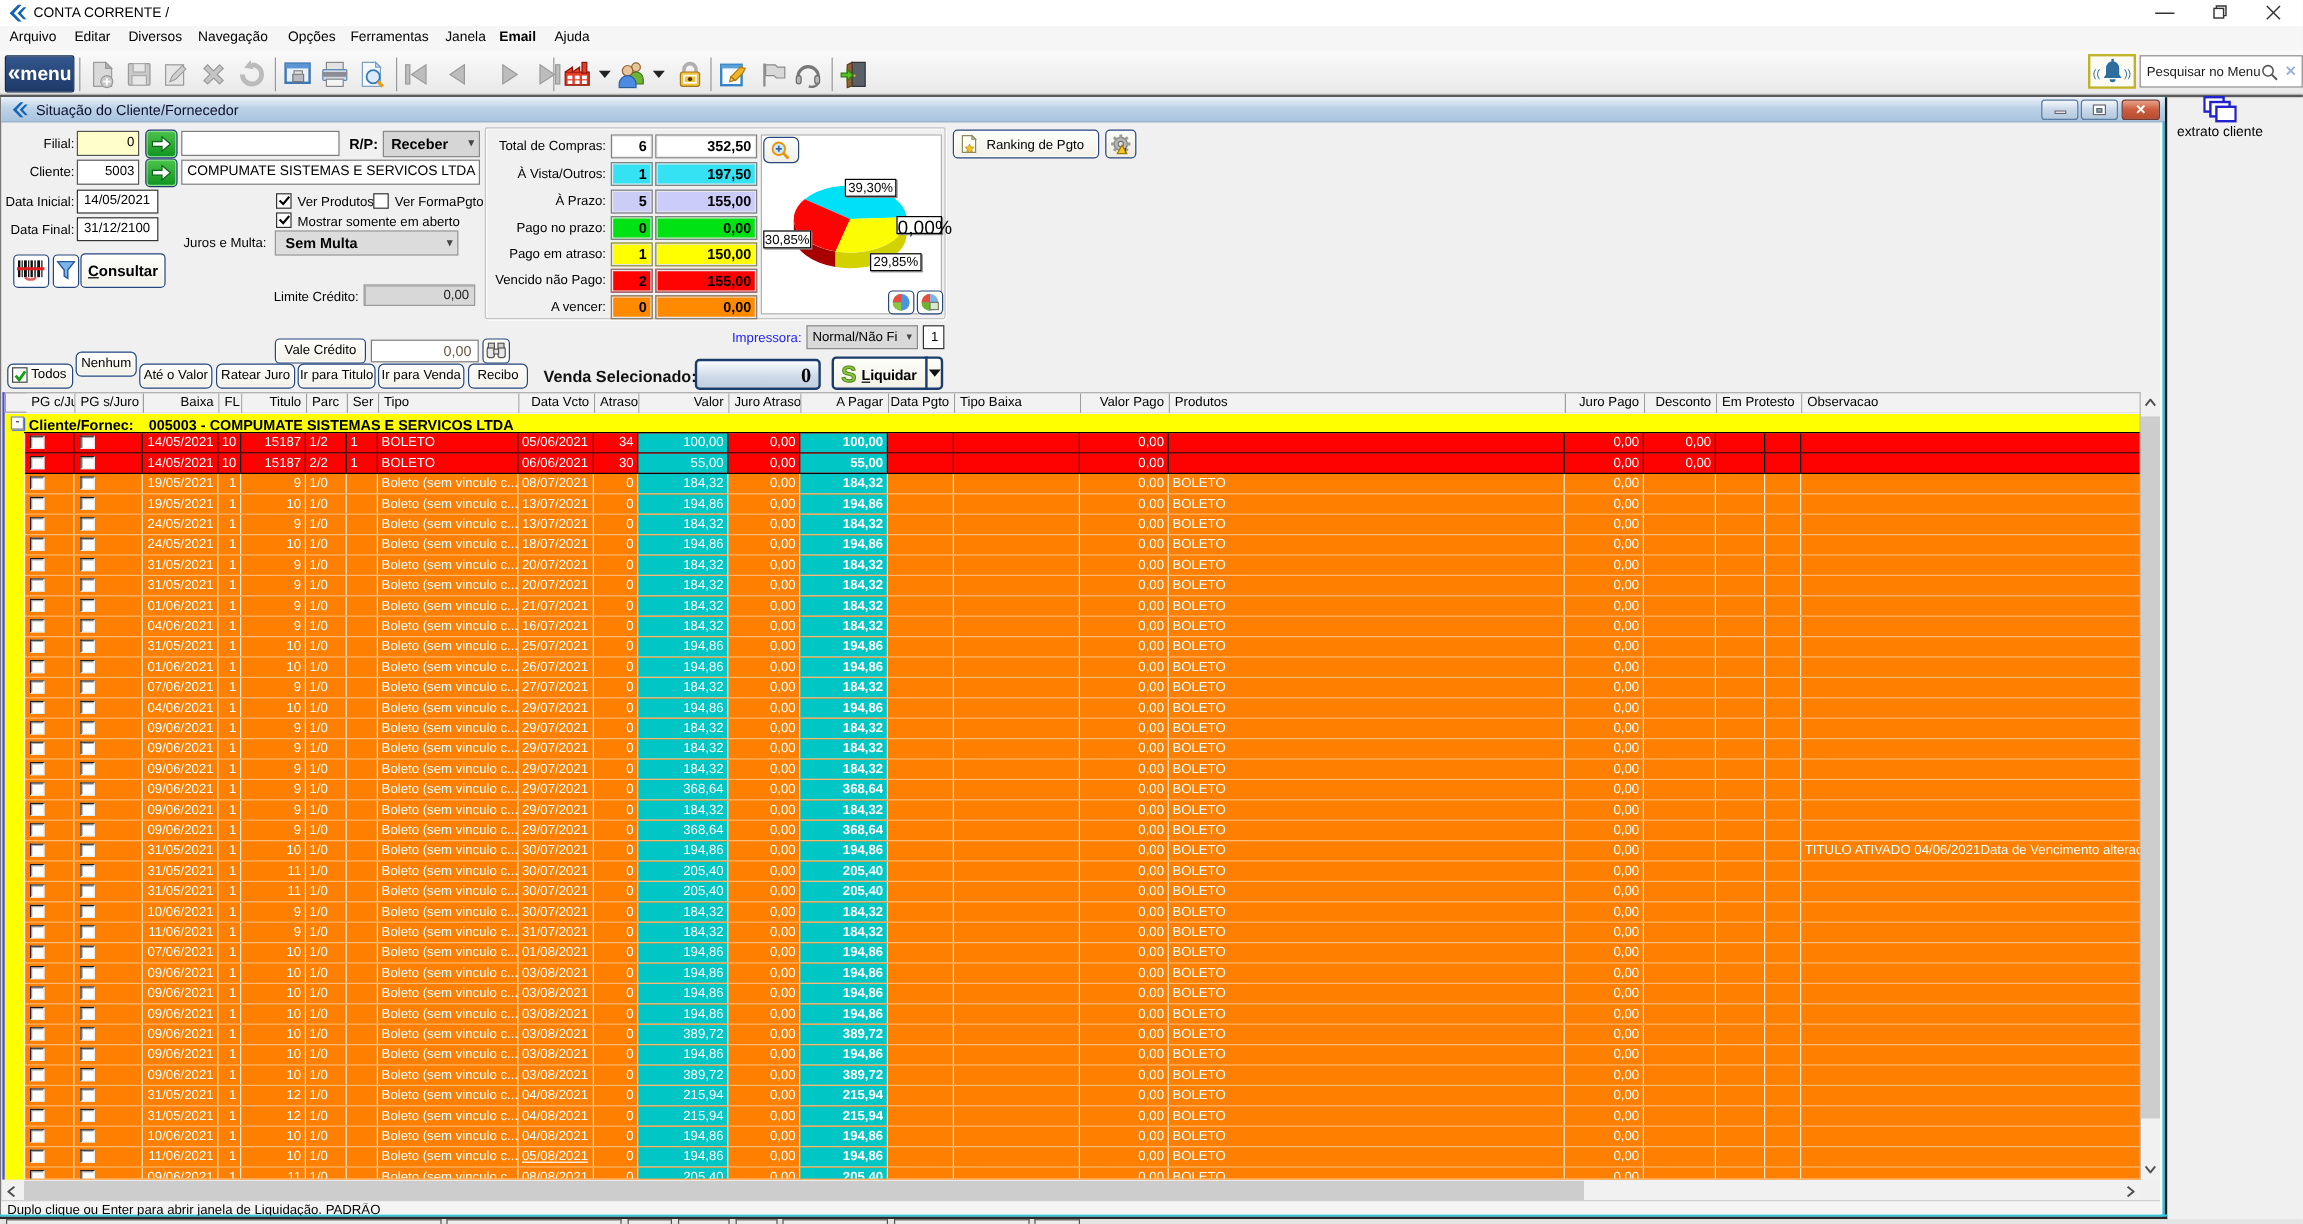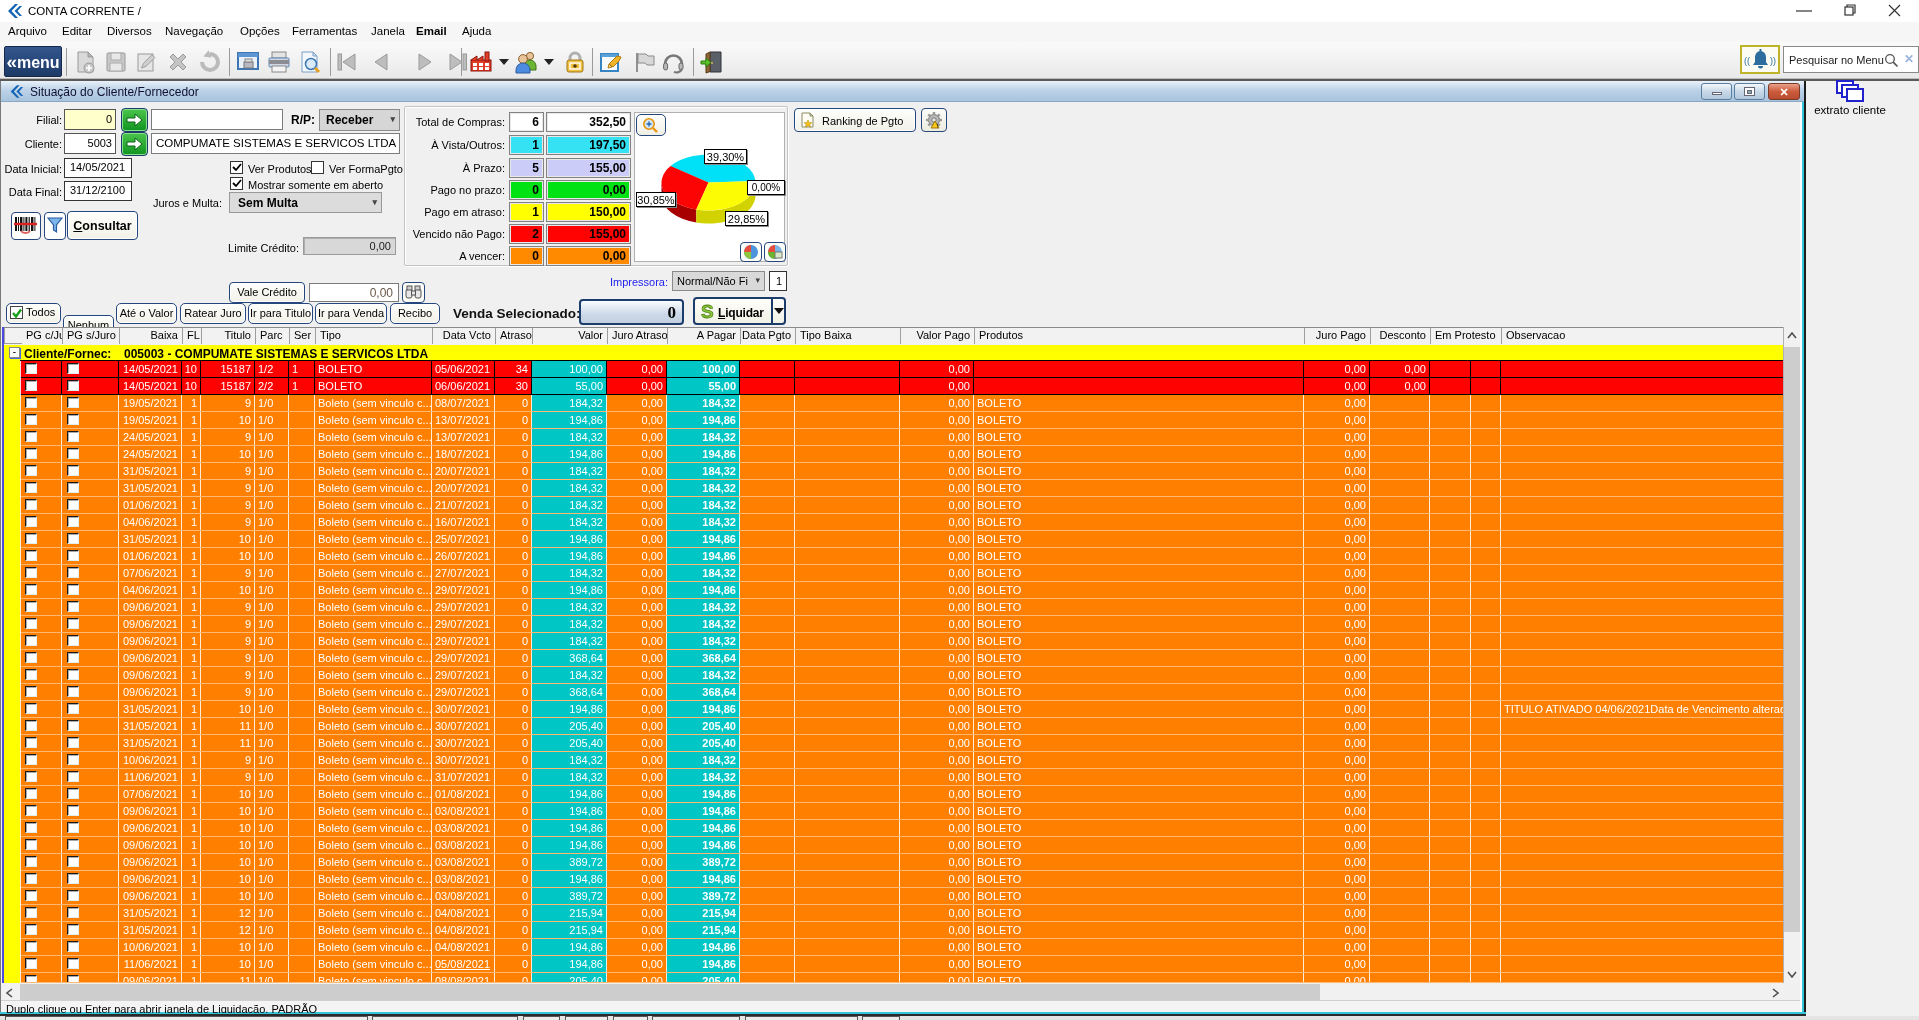--- a/index.html
+++ b/index.html
@@ -273,21 +273,21 @@
     <line x1="11" y1="11" x2="15" y2="15" stroke="#e8960c" stroke-width="2.4"></line>
   </svg>
 <svg class="ab" style="left:634px;top:112px" width="151" height="150" viewBox="0 0 151 150">
     <path d="M27.5,70.5 A47,28 0 0 0 62.3,97.5 l0,13 A47,28 0 0 1 27.5,83.5 Z" fill="#a80000"></path>
     <path d="M62.3,97.5 A47,28 0 0 0 121.5,70.5 l0,13 A47,28 0 0 1 62.3,110.5 Z" fill="#d2d200"></path>
     <path d="M74.5,70.5 L121.4,69.0 A47,28 0 0 0 36.3,54.2 Z" fill="#00e0f6"></path>
     <path d="M74.5,70.5 L36.5,54.0 A47,28 0 0 0 62.3,97.5 Z" fill="#fc0404"></path>
     <path d="M74.5,70.5 L62.3,97.5 A47,28 0 0 0 121.4,69.0 Z" fill="#fcfc04"></path>
   </svg>
 <div class="ab" style="left:704px;top:149px;width:43px;height:15px;background:#fff;border:1px solid #000;font-size:11px;text-align:center;padding-top:1px;box-shadow:1px 1px 0 #888;">39,30%</div>
-<div class="ab" style="left:747px;top:180px;width:38px;height:15px;background:#fff;border:1px solid #000;font-size:10px;text-align:center;padding-top:1px;box-shadow:1px 1px 0 #888;">0,00%</div>
+<div class="ab" style="left:747px;top:180px;width:38px;height:15px;background:#fff;border:1px solid #000;font-size:16px;text-align:center;padding-top:1px;box-shadow:1px 1px 0 #888;">0,00%</div>
 <div class="ab" style="left:636px;top:192px;width:40px;height:15px;background:#fff;border:1px solid #000;font-size:11px;text-align:center;padding-top:1px;box-shadow:1px 1px 0 #888;">30,85%</div>
 <div class="ab" style="left:725px;top:211px;width:43px;height:15px;background:#fff;border:1px solid #000;font-size:11px;text-align:center;padding-top:1px;box-shadow:1px 1px 0 #888;">29,85%</div>
 <div class="ab" style="left:740px;top:242px;width:22px;height:20px;border:1.5px solid #26477d;border-radius:4px;background:#fdfdf8;"></div>
 <svg class="ab" style="left:743px;top:244px" width="16" height="16" viewBox="0 0 16 16">
     <circle cx="8" cy="8" r="7" fill="#4c94dc"></circle>
     <path d="M8 8 L8 1 A7 7 0 0 0 1 8 Z" fill="#e84c3c"></path>
     <path d="M8 8 L1 8 A7 7 0 0 0 8 15 Z" fill="#8cc63c"></path>
   </svg>
 <div class="ab" style="left:764px;top:242px;width:22px;height:20px;border:1.5px solid #26477d;border-radius:4px;background:#fdfdf8;"></div>
 <svg class="ab" style="left:767px;top:244px" width="16" height="16" viewBox="0 0 16 16">
@@ -332,21 +332,21 @@
   </svg>
 <div class="lbl" style="left:468px;top:276px;width:200px;font-size:11px;color:#2222ee;">Impressora:</div>
 <div class="sel" style="left:672px;top:271px;width:93px;height:20px;padding:3px 0 0 4px;background:#d9d9d9;font-size:11px;">Normal/Não Fi<span class="chev" style="top:3px;">▾</span></div>
 <div class="inp" style="left:769px;top:271px;width:18px;height:20px;border:1px solid #333;text-align:right;padding:3px 4px 0 0;">1</div>
 <div class="btn3" style="left:6px;top:303px;width:55px;height:21px;border-width:1.5px;border-radius:5px;"></div>
 <div class="ab" style="left:10px;top:306px;width:13px;height:13px;background:#fff;border:1px solid #444;"></div>
 <svg class="ab" style="left:11px;top:307px" width="12" height="12" viewBox="0 0 12 12">
     <path d="M2 6 l3 3.5 5-7" fill="none" stroke="#18a018" stroke-width="2.4"></path>
   </svg>
 <div class="ab" style="left:26px;top:306px;font-size:11px;">Todos</div>
-<div class="btn3" style="left:63px;top:315px;width:51px;height:21px;padding-top:3px;border-width:1.5px;border-radius:5px;">Nenhum</div>
+<div class="btn3" style="left:63px;top:293px;width:51px;height:21px;padding-top:3px;border-width:1.5px;border-radius:5px;">Nenhum</div>
 <div class="btn3" style="left:116px;top:303px;width:61px;height:21px;padding-top:3px;border-width:1.5px;border-radius:5px;">Até o Valor</div>
 <div class="btn3" style="left:180px;top:303px;width:66px;height:21px;padding-top:3px;border-width:1.5px;border-radius:5px;">Ratear Juro</div>
 <div class="btn3" style="left:248px;top:303px;width:65px;height:21px;padding-top:3px;border-width:1.5px;border-radius:5px;">Ir para Titulo</div>
 <div class="btn3" style="left:315px;top:303px;width:72px;height:21px;padding-top:3px;border-width:1.5px;border-radius:5px;">Ir para Venda</div>
 <div class="btn3" style="left:390px;top:303px;width:50px;height:21px;padding-top:3px;border-width:1.5px;border-radius:5px;">Recibo</div>
 <div class="ab" style="left:453px;top:306px;font-size:13.5px;font-weight:bold;color:#111;">Venda Selecionado:</div>
 <div class="ab" style="left:579px;top:299px;width:105px;height:26px;border:2px solid #1c3c6c;border-radius:4px;background:linear-gradient(#fafcff,#cdd9e8 60%,#c2cfe0);font-family:'Liberation Serif',serif;font-size:17px;font-weight:bold;text-align:right;padding:2px 6px 0 0;">0</div>
 <div class="ab" style="left:693px;top:297px;width:93px;height:28px;border:2px solid #1c3c6c;border-radius:4px;background:linear-gradient(#fefefa,#f2f1e6);"></div>
 <svg class="ab" style="left:700px;top:301px" width="17" height="20" viewBox="0 0 17 20">
     <text x="1" y="17" font-size="19" font-weight="bold" fill="#8cc63c" stroke="#4c8414" stroke-width="0.8">S</text>

